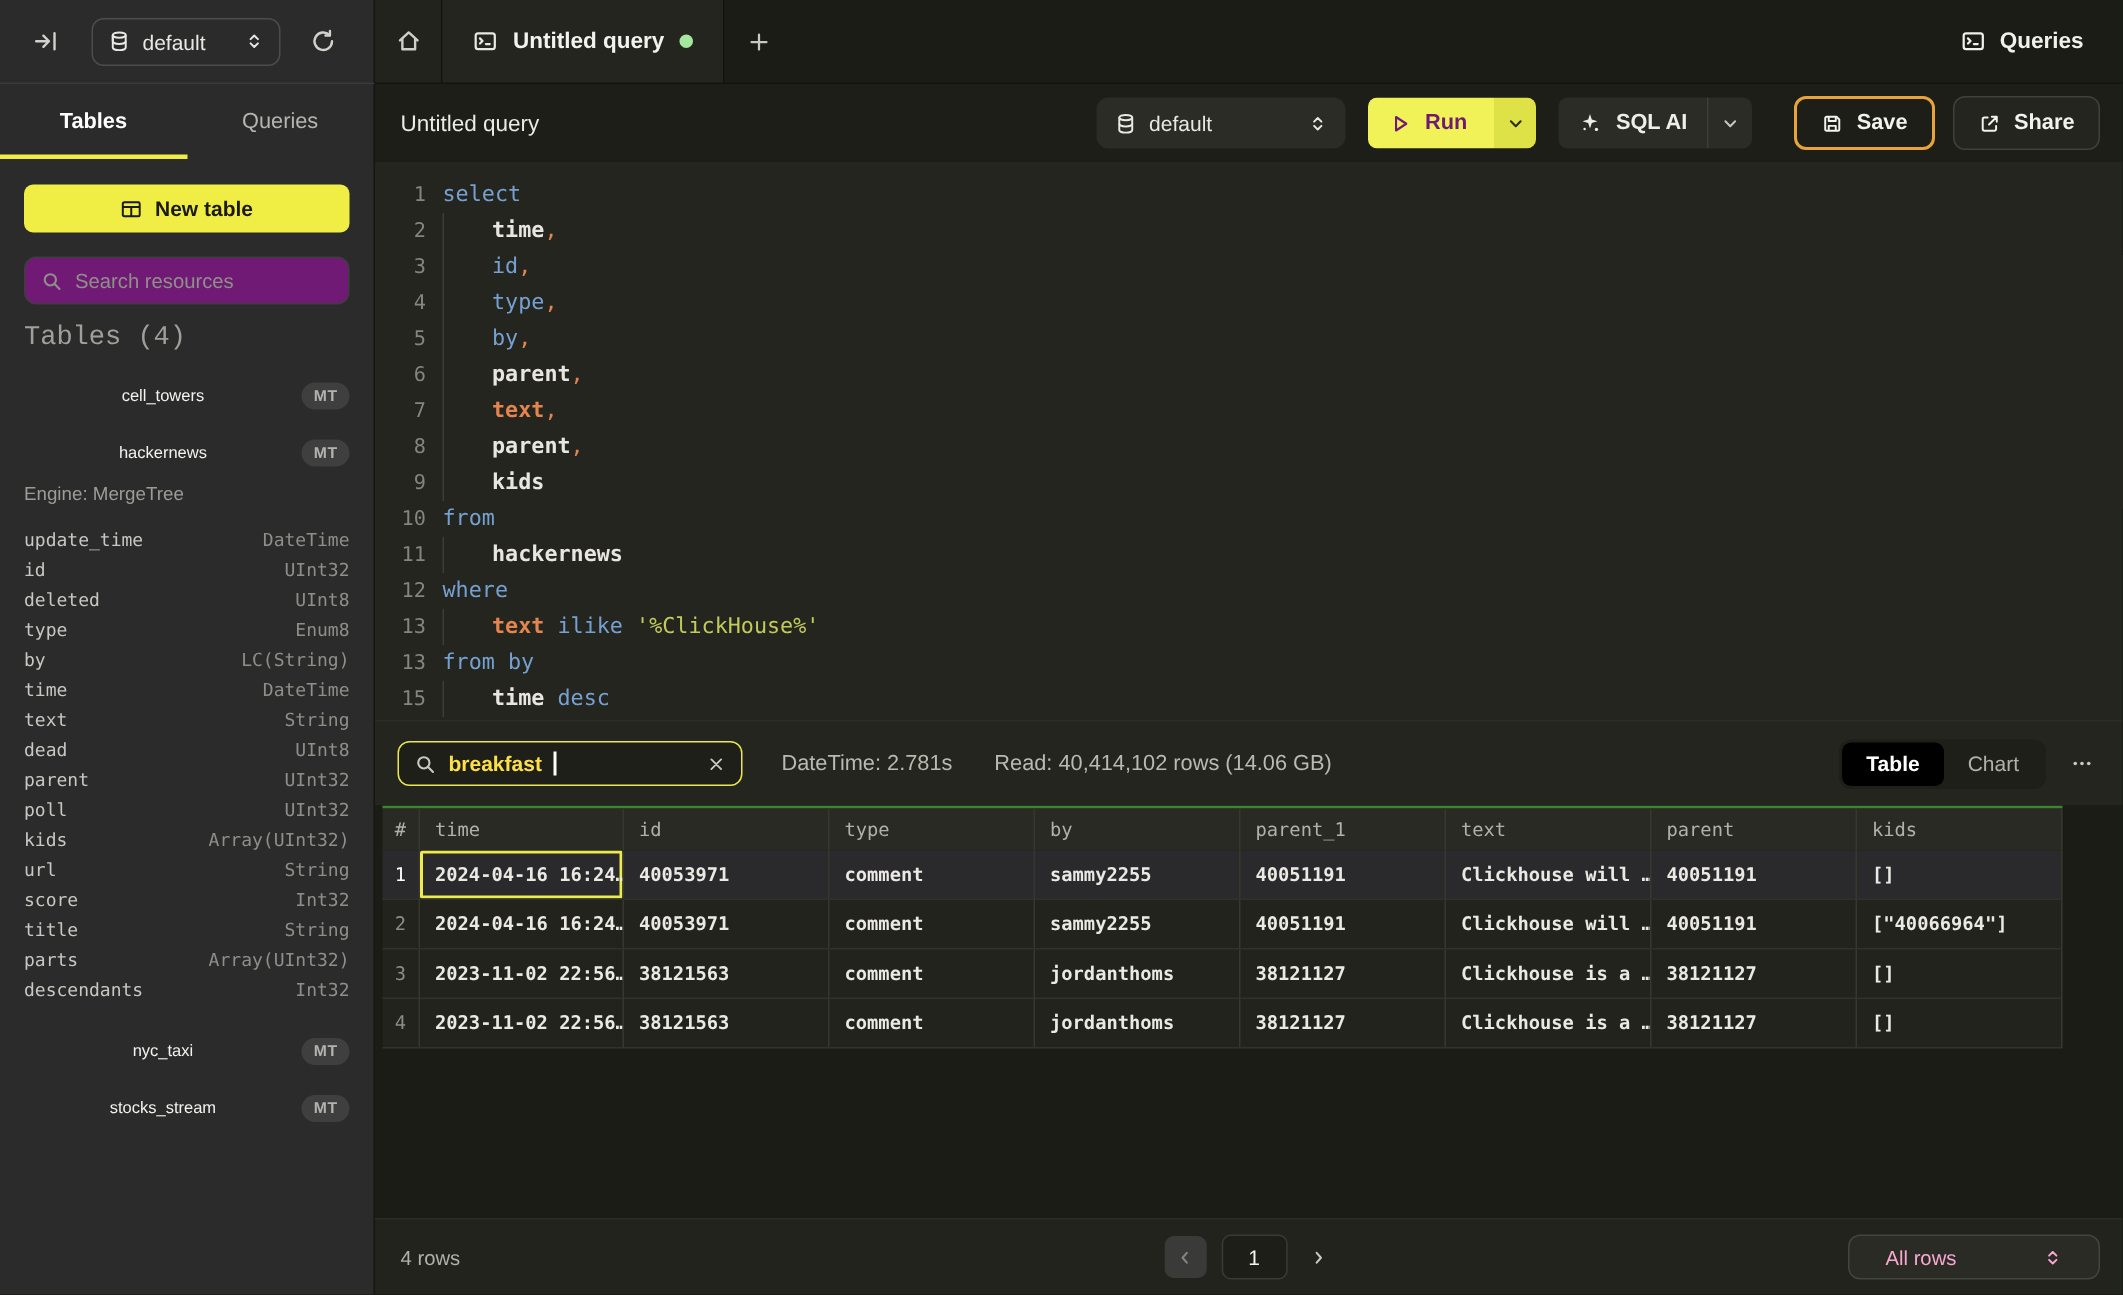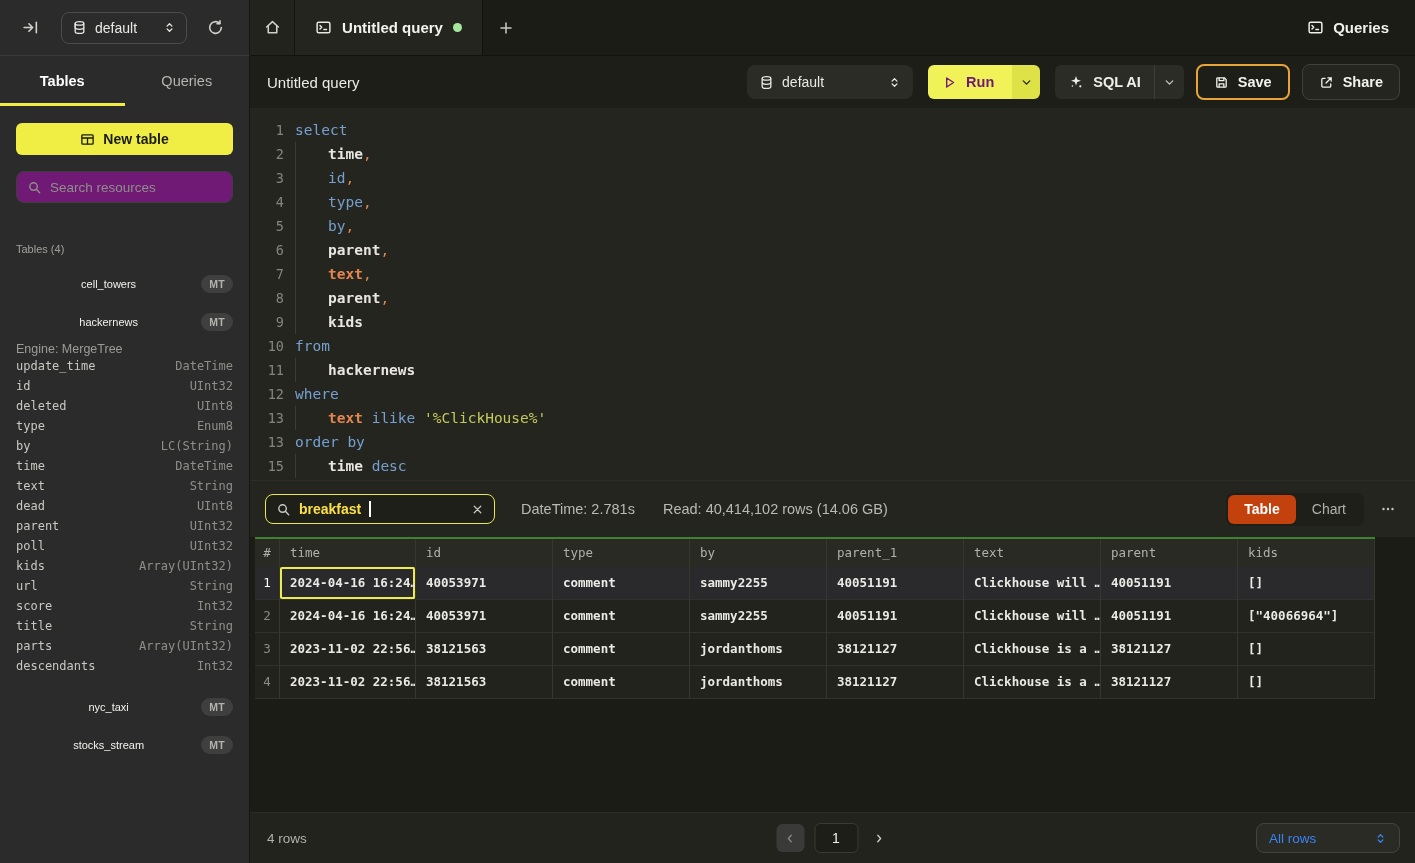--- a/index.html
+++ b/index.html
@@ -29,45 +29,45 @@
   .sidebar { width:250px; flex:0 0 250px; background:#2b2b2b; border-right:1px solid #151512; display:flex; flex-direction:column; overflow:hidden; }
   .side-tabs { display:flex; height:50px; flex:0 0 50px; }
   .side-tab { flex:1; display:flex; align-items:center; justify-content:center; font-size:14.5px; cursor:pointer; position:relative; color:#b4b4b0; font-weight:500; }
   .side-tab.active { color:#ffffff; font-weight:600; }
   .side-tab.active::after { content:""; position:absolute; left:0; right:0; bottom:0; height:3px; background:#f0ee44; }
   .new-table-btn { margin:17px 16px 0 16px; height:32px; border:none; border-radius:6px; background:#f0ee44; color:#1a1b12; font-size:14px; font-weight:600; display:flex; align-items:center; justify-content:center; gap:8px; cursor:pointer; font-family:"Liberation Sans",sans-serif; }
   .side-search { margin:16px 16px 0 16px; height:32px; border-radius:8px; background:#701a75; border:1px solid #3e3e3e; display:flex; align-items:center; gap:8px; padding:0 10px; color:#8f8f8b; }
   .side-search input { background:none; border:none; outline:none; color:#d8d8d4; font-size:13.5px; width:100%; font-family:"Liberation Sans",sans-serif; }
   .side-search input::placeholder { color:#8f8f8b; }
   .side-scroll { flex:1; overflow:hidden; padding:0 16px; }
-  .section-label { margin-top:40px; font-size:11px; color:#a0a09b; }
+  .section-label { margin-top:12px; font-size:18px; color:#a0a09b;font-family:Liberation Mono, monospace; }
   .tbl-row { display:flex; align-items:center; margin-top:20px; cursor:pointer; }
   .tbl-row .tn { font-size:11px; font-weight:500; color:#f2f2ee; flex:1;text-align:center; }
   .mt-badge { background:#3f3f3f; color:#b3b3ae; font-size:10.5px; font-weight:700; border-radius:10px; padding:3px 8px; letter-spacing:.3px; }
   .engine-line { margin-top:11px; font-size:12.5px; color:#9c9c97; }
-  .col-list { }
+  .col-list { margin-top:14px; }
   .col-row { display:flex; justify-content:space-between; height:20px; align-items:center; font-family:"DejaVu Sans Mono",monospace; font-size:12px; cursor:pointer; }
   .col-row .cn { color:#c8c8c3; }
   .col-row .ct { color:#8f8f8a; }
   .tbl-row.gap-lg { margin-top:22px; }
 
   
   .main { flex:1; display:flex; flex-direction:column; min-width:0; background:#1b1c15; }
   .query-toolbar { height:52px; flex:0 0 52px; background:#1d1e17; display:flex; align-items:center; padding:0 15px 0 17px; }
   .q-title { font-size:15px; color:#eaeae6; }
   .qt-right { margin-left:auto; display:flex; align-items:center; }
   .tool-dd { display:flex; align-items:center; gap:8px; background:#2b2c25; border:none; border-radius:8px; height:34px; padding:0 12px; width:166px; color:#e8e8e4; font-size:14px; cursor:pointer; }
   .tool-dd .lbl { flex:1; text-align:left; }
   .run-group { display:flex; margin-left:15px; height:34px; border-radius:6px; overflow:hidden; cursor:pointer; }
   .run-main { display:flex; align-items:center; gap:9px; background:#f1f257; color:#701a75; font-size:14.5px; font-weight:600; padding:0 18px 0 14px; border:none; cursor:pointer; font-family:"Liberation Sans",sans-serif; }
   .run-chev { width:28px; background:#dfe246; border:none; display:flex; align-items:center; justify-content:center; color:#2a2b18; cursor:pointer; }
   .sqlai-group { display:flex; margin-left:15px; height:34px; border-radius:6px; overflow:hidden; background:#2b2c25; }
   .sqlai-main { display:flex; align-items:center; gap:9px; background:none; border:none; color:#eeeeea; font-size:14.5px; font-weight:600; padding:0 13px; cursor:pointer; font-family:"Liberation Sans",sans-serif; }
   .sqlai-chev { width:30px; border:none; border-left:1px solid #3d3e37; background:none; display:flex; align-items:center; justify-content:center; color:#c9c9c3; cursor:pointer; }
-  .save-btn { margin-left:12px; height:36px; display:flex; align-items:center; gap:9px; padding:0 16px; background:transparent; border:2px solid #e8a33b; border-radius:8px; color:#f2f2ee; font-size:14.5px; font-weight:600; cursor:pointer; font-family:"Liberation Sans",sans-serif; }
+  .save-btn { margin-left:28px; height:36px; display:flex; align-items:center; gap:9px; padding:0 16px; background:transparent; border:2px solid #e8a33b; border-radius:8px; color:#f2f2ee; font-size:14.5px; font-weight:600; cursor:pointer; font-family:"Liberation Sans",sans-serif; }
   .share-btn { margin-left:12px; height:36px; display:flex; align-items:center; gap:9px; padding:0 16px; background:#24251e; border:1px solid #40413a; border-radius:8px; color:#f2f2ee; font-size:14.5px; font-weight:600; cursor:pointer; font-family:"Liberation Sans",sans-serif; }
 
   
   .editor { height:372px; flex:0 0 372px; background:#24251e; padding:10px 0 0 12px; font-family:"DejaVu Sans Mono",monospace; font-size:14.5px; overflow:hidden; cursor:text; }
   .code-line { display:flex; height:24px; align-items:center; white-space:pre; }
   .ln { width:22px; text-align:right; color:#84857e; margin-right:11px; flex:0 0 22px; font-size:13.5px; }
   .code { display:flex; align-items:center; height:24px; white-space:pre; }
   .indent { display:inline-block; width:33px; height:24px; border-left:1px solid #3b3c35; }
   .tk-kw { color:#76a0d1; }
   .tk-ident { color:#e8e6e1; font-weight:700; }
@@ -80,21 +80,21 @@
   .results-toolbar { height:57px; flex:0 0 57px; background:#24251e; display:flex; align-items:center; padding:0 15px; border-top:1px solid #2c2d26; }
   .res-search { width:230px; height:30px; border:1px solid #e9e94f; border-radius:8px; background:#1e1f18; display:flex; align-items:center; gap:8px; padding:0 10px; cursor:text; }
   .res-search .val { font-size:14px; font-weight:700; color:#fde047; }
   .caret { width:1.5px; height:16px; background:#ffffff; }
   .res-search .clear { margin-left:auto; background:none; border:none; color:#c9c9c3; cursor:pointer; display:flex; }
   .stat { color:#b9bab2; font-size:14.5px; }
   .stat.s1 { margin-left:26px; }
   .stat.s2 { margin-left:28px; }
   .view-toggle { margin-left:auto; display:flex; background:#1e1f18; border-radius:8px; padding:2px; }
   .seg { height:29px; padding:0 16px; display:flex; align-items:center; font-size:14px; border:none; background:none; color:#b0b1a9; cursor:pointer; border-radius:6px; font-family:"Liberation Sans",sans-serif; }
-  .seg.active { background:#c2410c; color:#ffffff; font-weight:600; }
+  .seg.active { background:#000000; color:#ffffff; font-weight:600; }
   .dots-btn { margin-left:12px; background:none; border:none; color:#c9c9c3; cursor:pointer; padding:4px; }
 
   .results-body { flex:1; min-height:0; background:#1b1c15; overflow:hidden; }
   .grid { margin-left:5px; width:1120px; border-top:2px solid #3e8430; }
   .grow { display:flex; }
   .hrow { background:#292a23; }
   .hcell { height:28px; line-height:27px; font-family:"DejaVu Sans Mono",monospace; font-size:12.5px; color:#b0b1a9; padding:0 10px; border-right:1px solid #36372f; overflow:hidden; cursor:pointer; }
   .trow { background:#22231c; }
   .trow.sel { background:#2a2a2d; }
   .cell { height:33px; line-height:32px; font-family:"DejaVu Sans Mono",monospace; font-size:12.5px; font-weight:700; color:#eae9e4; padding:0 10px; border-right:1px solid #36372f; border-bottom:1px solid #31322b; overflow:hidden; white-space:nowrap; cursor:pointer; }
@@ -102,21 +102,21 @@
   .trow.sel .rownum { color:#ffffff; }
   .cell.selcell { box-shadow: inset 0 0 0 2px #eeeb4d; border-radius:2px; }
 
   
   .footer { height:51px; flex:0 0 51px; background:#22231c; border-top:1px solid #2b2c25; display:flex; align-items:center; padding:0 15px 0 17px; position:relative; }
   .row-count { font-size:13.5px; color:#b0b1a9; }
   .pager { position:absolute; left:50%; transform:translateX(-50%); display:flex; align-items:center; gap:10px; }
   .pg-prev { width:28px; height:28px; border-radius:6px; background:#3a3a38; border:none; color:#85857f; display:flex; align-items:center; justify-content:center; cursor:default; }
   .pg-num { width:44px; height:30px; border-radius:6px; background:#1d1e17; border:1px solid #3a3b34; color:#f2f2ee; font-size:14px; display:flex; align-items:center; justify-content:center; cursor:pointer; }
   .pg-next { background:none; border:none; color:#c9c9c3; display:flex; align-items:center; justify-content:center; cursor:pointer; padding:4px; }
-  .rows-dd { margin-left:auto; width:144px; height:30px; background:#2a2b24; border:1px solid #44453e; border-radius:8px; display:flex; align-items:center; padding:0 12px; color:#3b82f6; font-size:13.5px; cursor:pointer; }
+  .rows-dd { margin-left:auto; width:168px; height:30px; background:#2a2b24; border:1px solid #44453e; border-radius:8px; display:flex; align-items:center; padding:0 24px; color:#f9a8d4; font-size:13.5px; cursor:pointer; }
   .rows-dd .lbl { flex:1; text-align:left; }
 </style>
 </head>
 <body>
 
 <div class="app">
 
   <div class="topbar">
     <div class="topbar-left">
       <button class="icon-btn collapse-btn">
@@ -389,21 +389,21 @@
           <div class="code-line"><span class="ln">4</span><span class="code"><span class="indent"></span><span class="tk-kw">type</span><span class="tk-punct">,</span></span></div>
           <div class="code-line"><span class="ln">5</span><span class="code"><span class="indent"></span><span class="tk-kw">by</span><span class="tk-punct">,</span></span></div>
           <div class="code-line"><span class="ln">6</span><span class="code"><span class="indent"></span><span class="tk-ident">parent</span><span class="tk-punct">,</span></span></div>
           <div class="code-line"><span class="ln">7</span><span class="code"><span class="indent"></span><span class="tk-col">text</span><span class="tk-punct">,</span></span></div>
           <div class="code-line"><span class="ln">8</span><span class="code"><span class="indent"></span><span class="tk-ident">parent</span><span class="tk-punct">,</span></span></div>
           <div class="code-line"><span class="ln">9</span><span class="code"><span class="indent"></span><span class="tk-ident">kids</span></span></div>
           <div class="code-line"><span class="ln">10</span><span class="code"><span class="tk-kw">from</span></span></div>
           <div class="code-line"><span class="ln">11</span><span class="code"><span class="indent"></span><span class="tk-ident">hackernews</span></span></div>
           <div class="code-line"><span class="ln">12</span><span class="code"><span class="tk-kw">where</span></span></div>
           <div class="code-line"><span class="ln">13</span><span class="code"><span class="indent"></span><span class="tk-col">text</span><span class="tk-plain"> </span><span class="tk-kw">ilike</span><span class="tk-plain"> </span><span class="tk-str">'%ClickHouse%'</span></span></div>
-          <div class="code-line"><span class="ln">13</span><span class="code"><span class="tk-kw">order by</span></span></div>
+          <div class="code-line"><span class="ln">13</span><span class="code"><span class="tk-kw">from by</span></span></div>
           <div class="code-line"><span class="ln">15</span><span class="code"><span class="indent"></span><span class="tk-ident">time</span><span class="tk-plain"> </span><span class="tk-kw">desc</span></span></div>
         </div>
 
       <div class="results-toolbar">
         <div class="res-search">
           <span>
               <svg width="15" height="15" viewBox="0 0 16 16" fill="none" stroke="#c9c9c3" stroke-width="1.5" stroke-linecap="round">
                 <circle cx="7" cy="7" r="4"></circle>
                 <path d="m10.2 10.2 3.3 3.3"></path>
               </svg>

